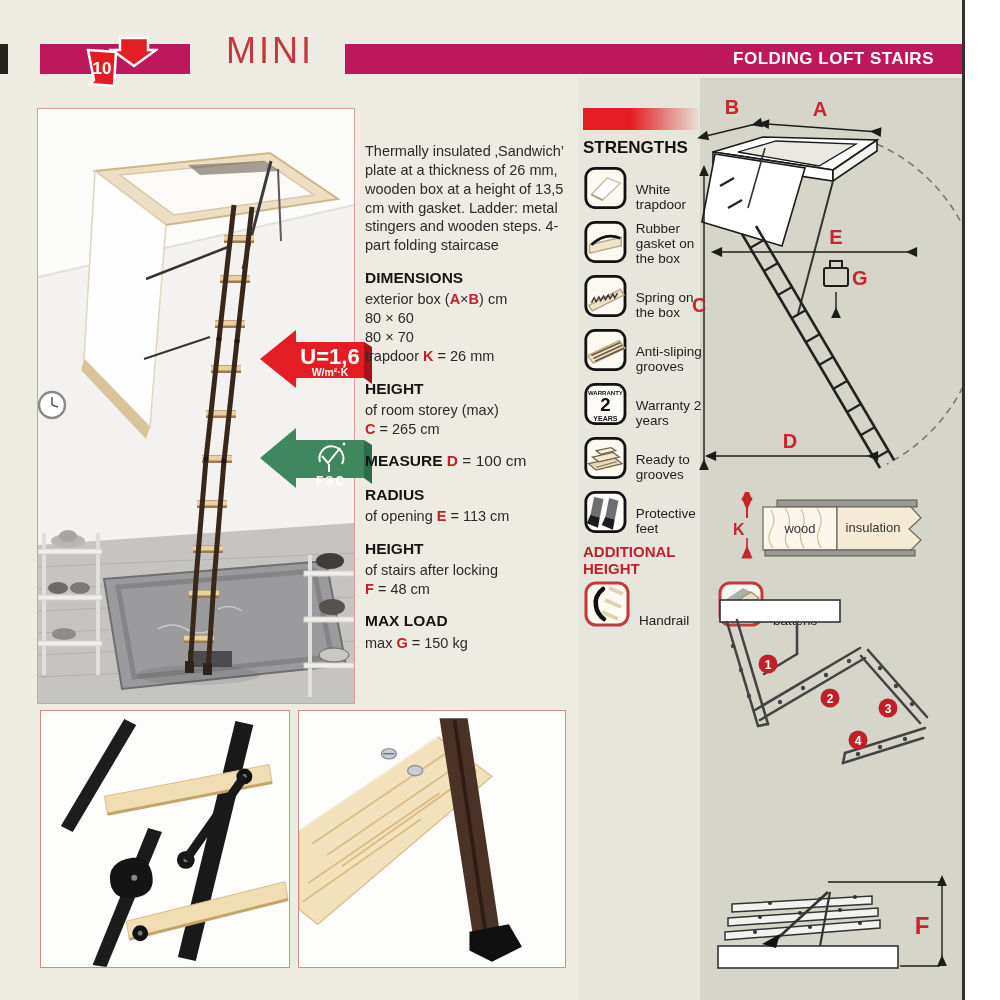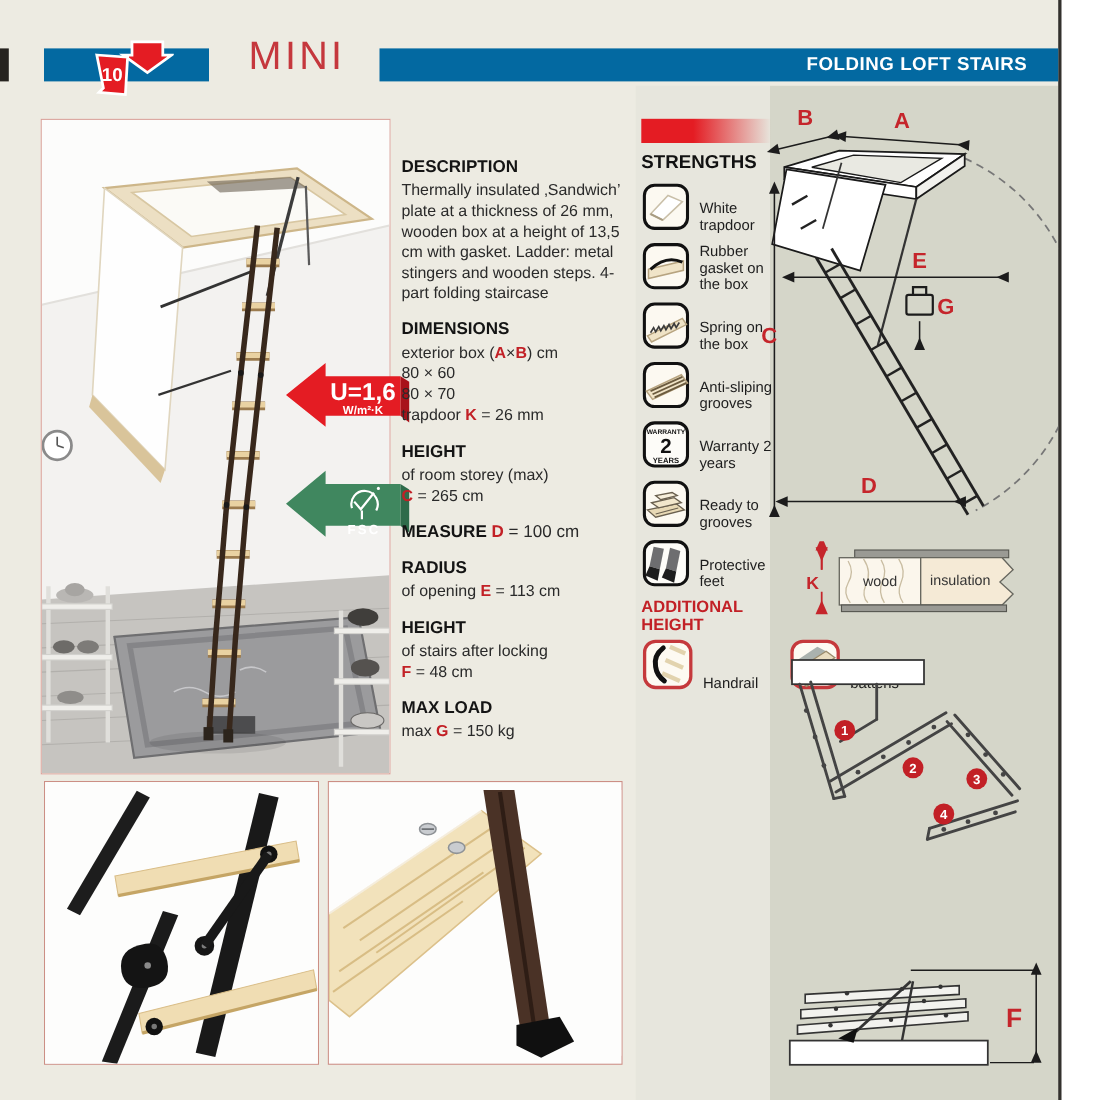--- a/index.html
+++ b/index.html
@@ -1,20 +1,20 @@
 <!DOCTYPE html>
 <html><head>
 <meta charset="utf-8">
 <style>
   html,body{margin:0;padding:0;background:#ffffff;}
   .page{position:relative;width:1000px;height:1000px;background:#edebe2;overflow:hidden;
         font-family:"Liberation Sans", sans-serif;color:#1c1c1c;}
   .abs{position:absolute;}
   
-  .band{position:absolute;height:30px;background:#0369a1;}
+  .band{position:absolute;height:30px;background:#be185d;}
   .band-left{left:40px;top:44px;width:150px;}
   .band-right{left:345px;top:44px;width:617px;}
   .band-right .cat{display:block;line-height:30px;text-align:right;padding-right:28px;
       color:#fff;font-weight:bold;font-size:17px;letter-spacing:.5px;}
   .edge-sliver{left:0;top:44px;width:8px;height:30px;background:#26231f;}
   .mini-title{left:200px;top:30px;width:140px;text-align:center;font-size:36px;
       color:#c5373d;letter-spacing:3px;font-weight:400;}
   .right-margin{left:962px;top:0;width:38px;height:1000px;background:#fff;border-left:3px solid #33312d;box-sizing:border-box;}
   .right-panel{left:700px;top:78px;width:262px;height:922px;background:#d5d6c9;}
   .str-strip{left:578px;top:78px;width:122px;height:922px;background:#e7e6dd;}
@@ -181,21 +181,20 @@
     <g stroke="#fff" stroke-width="2" fill="none">
       <path d="M64,42 a12,12 0 1 1 22,2"></path>
       <path d="M66,36 l6,7 l12,-15"></path>
       <line x1="73" y1="44" x2="73" y2="52"></line>
       <circle cx="88" cy="24" r="1.4" fill="#fff" stroke="none"></circle>
     </g>
     <text x="75" y="65" text-anchor="middle" font-size="12" font-weight="bold" fill="#fff" letter-spacing="2">FSC</text>
   </svg>
 
   <div class="abs specs">
-    <div class="spec-h">DESCRIPTION</div>
     <div>Thermally insulated ‚Sandwich’ plate at a thickness of 26 mm, wooden box at a height of 13,5 cm with gasket. Ladder: metal stingers and wooden steps. 4-part folding staircase</div>
 
     <div class="spec-h">DIMENSIONS</div>
     <div><span>exterior box (</span><span class="rl">A</span><span>×</span><span class="rl">B</span><span>) cm</span></div>
     <div>80 × 60</div>
     <div>80 × 70</div>
 
     <div><span>trapdoor </span><span class="rl">K</span><span> = 26 mm</span></div>
 
     <div class="spec-h">HEIGHT</div>

